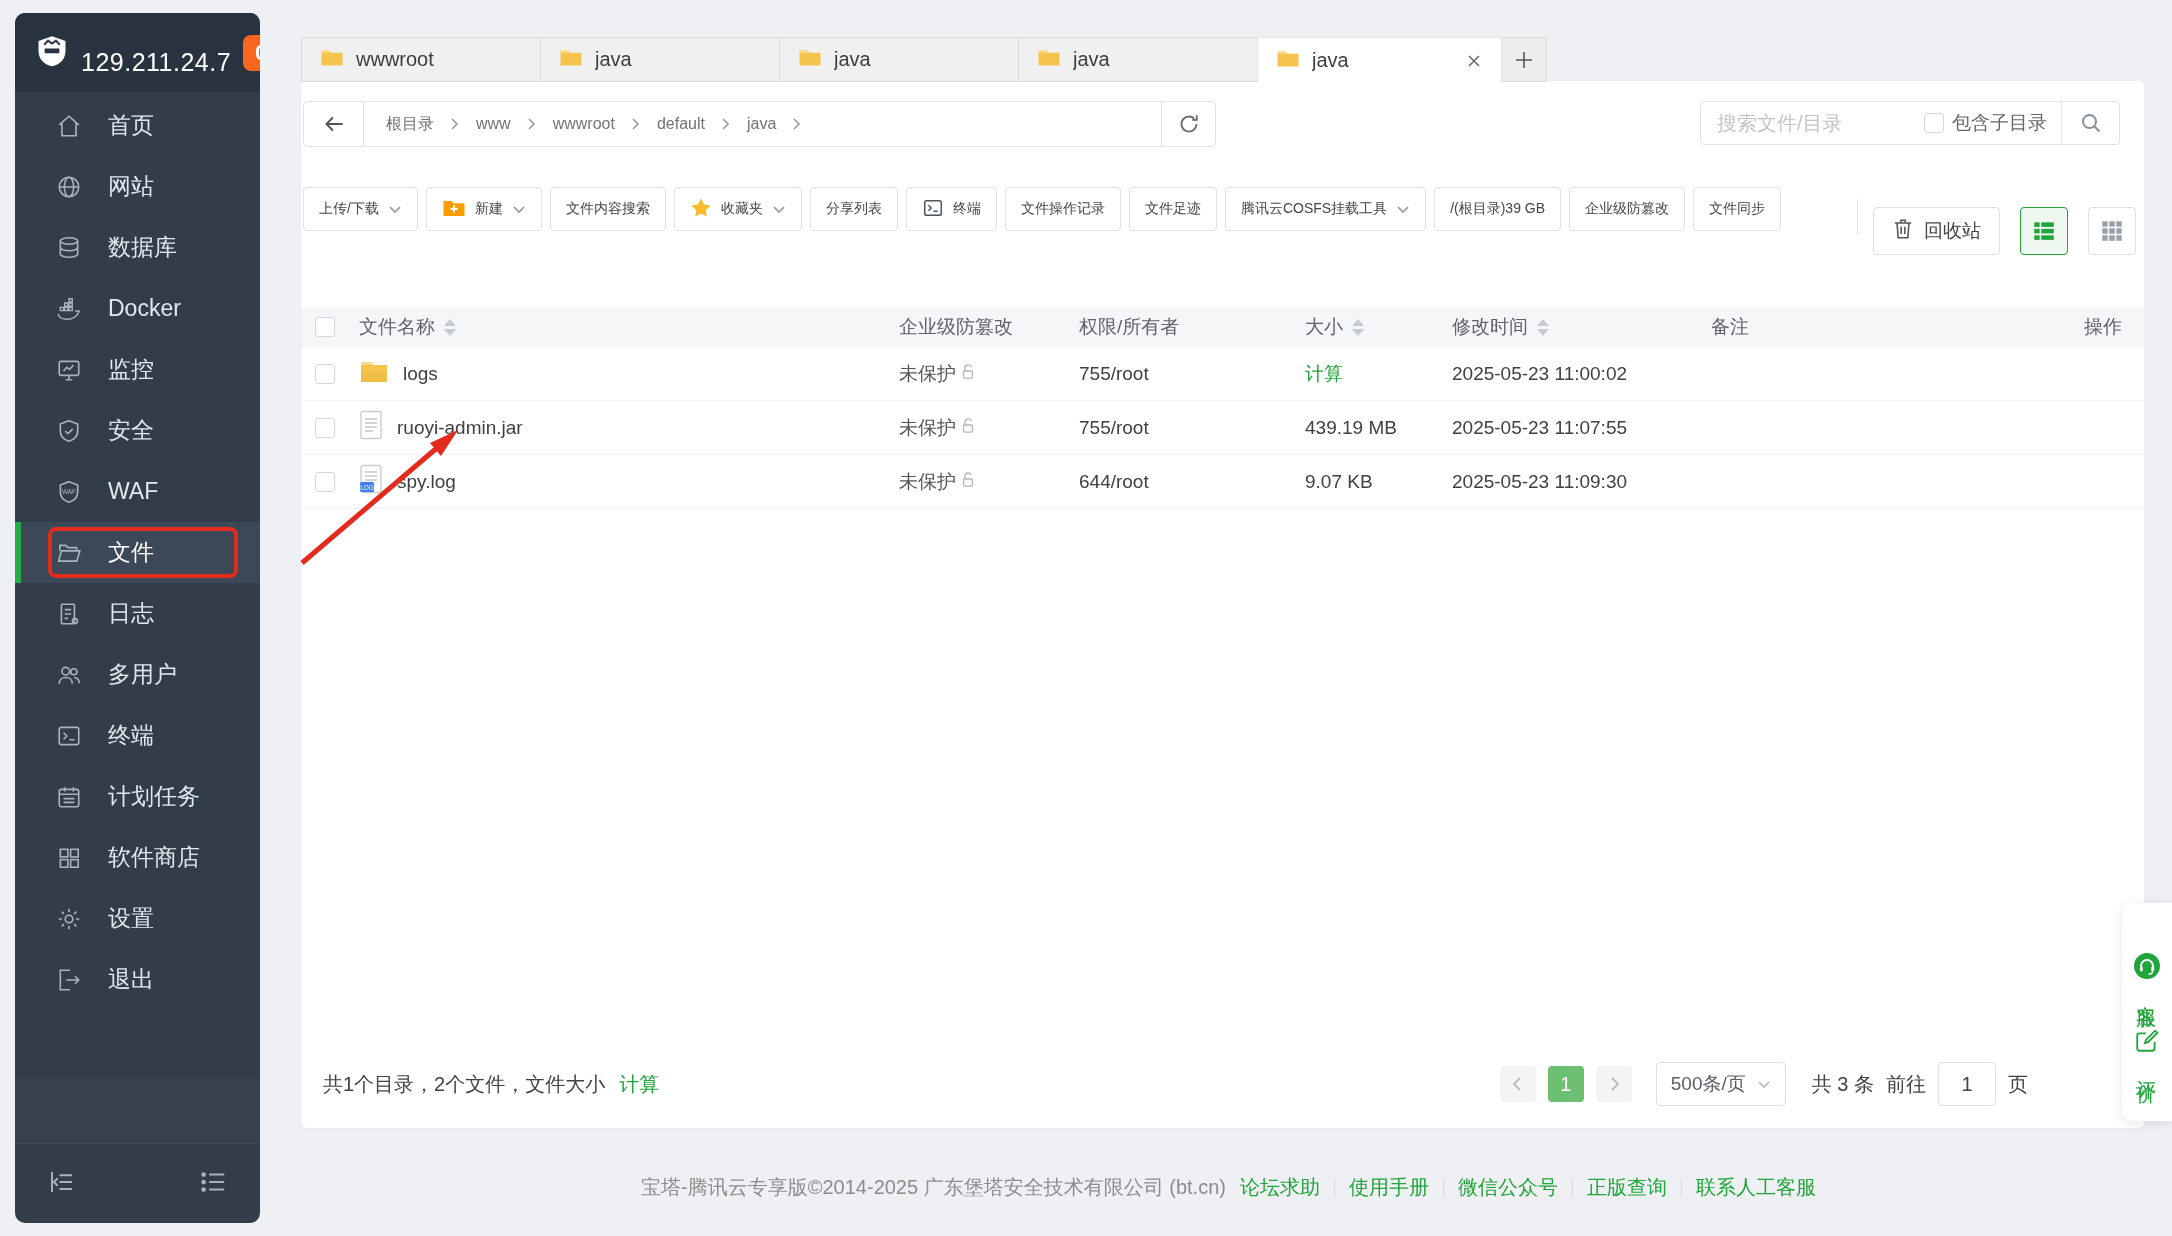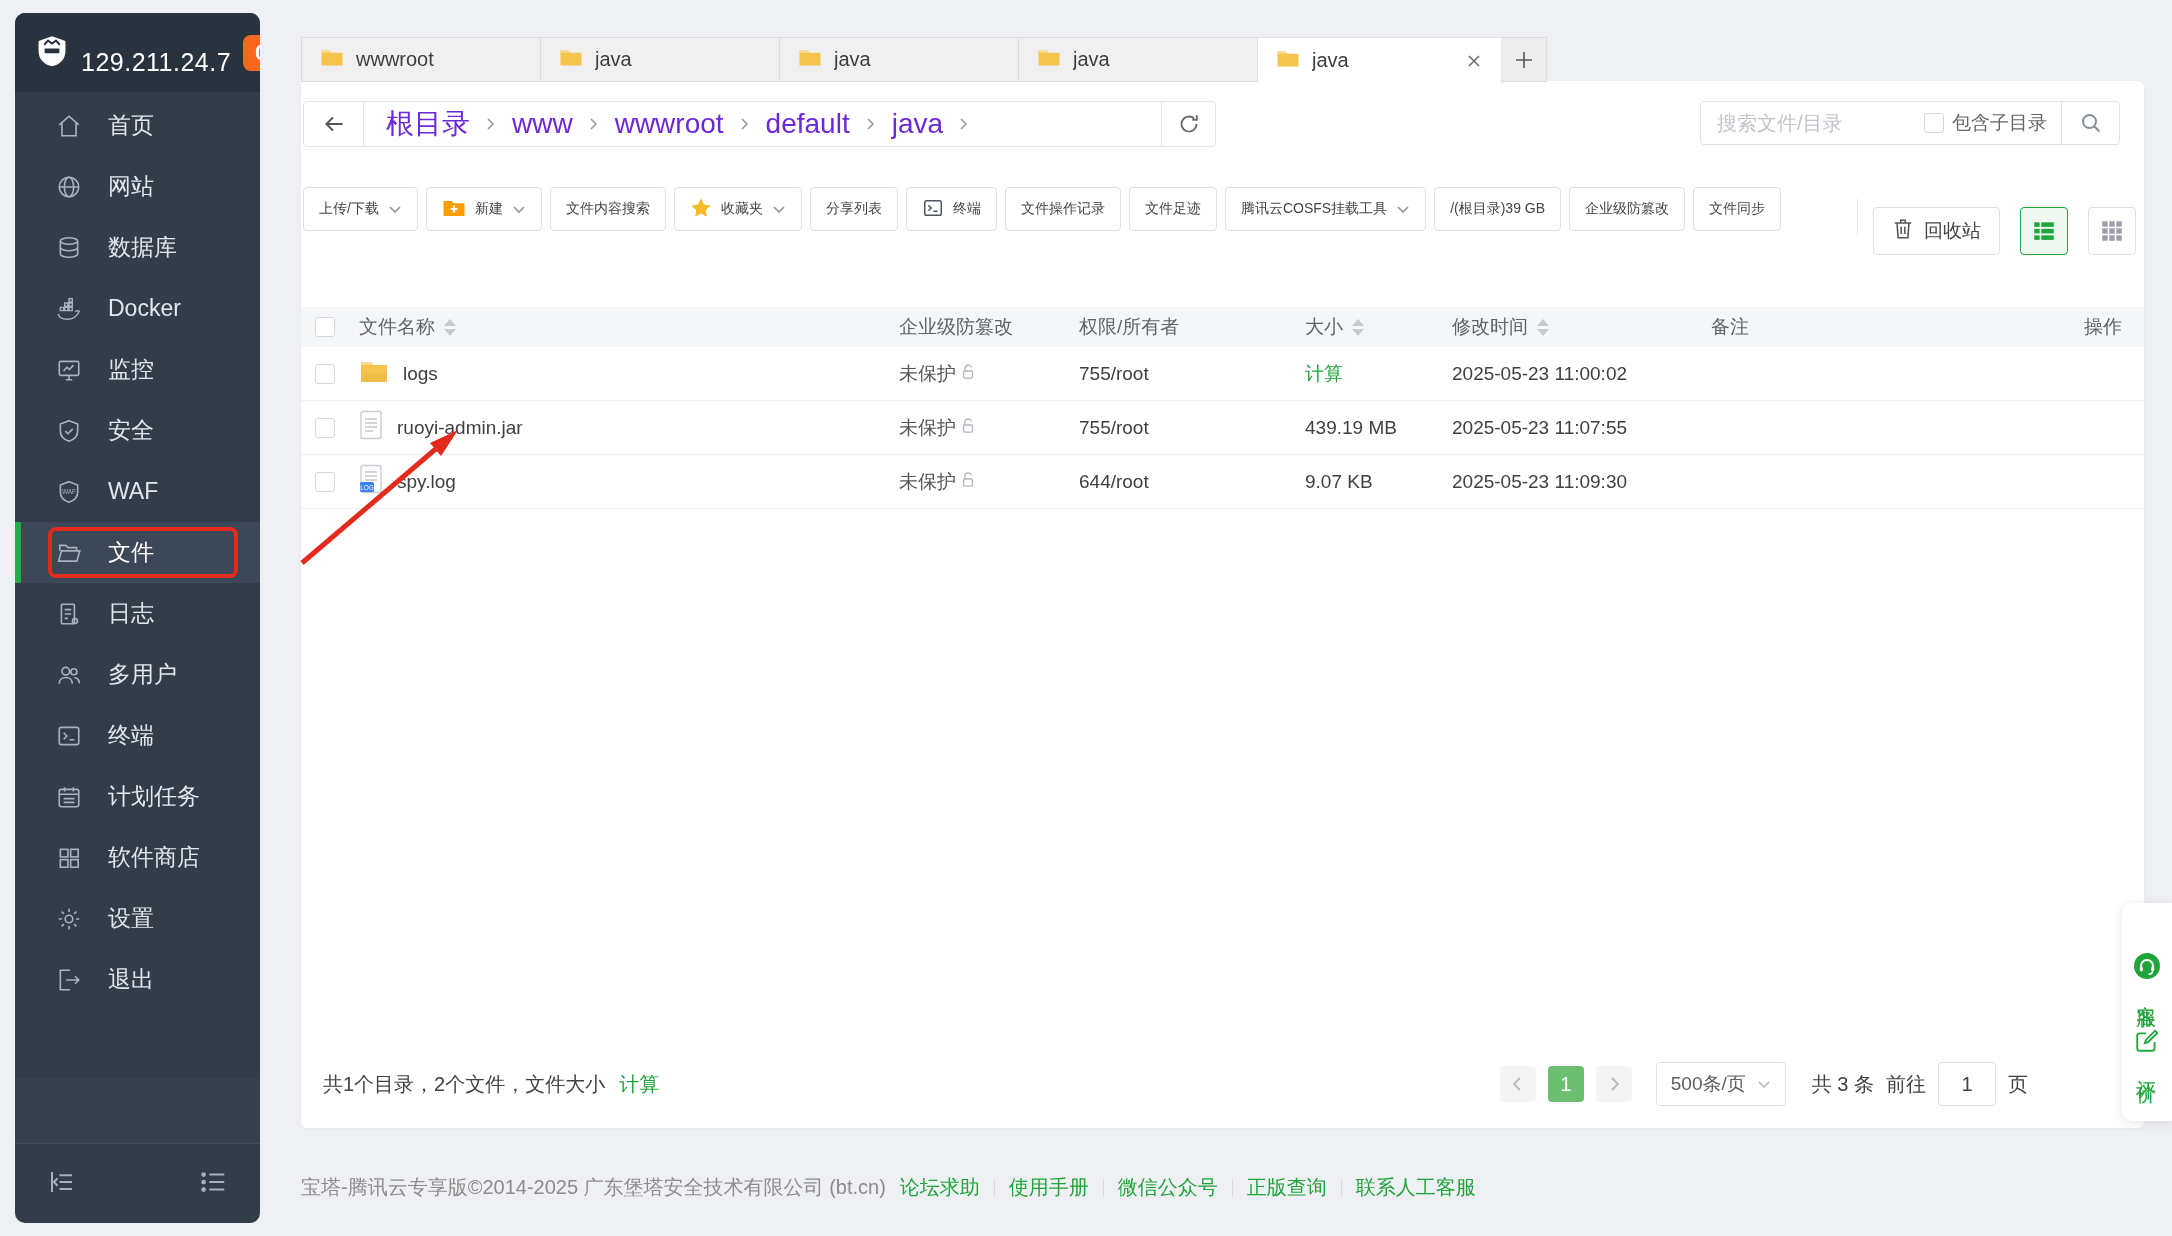--- a/index.html
+++ b/index.html
@@ -41,21 +41,21 @@
               display:flex; align-items:center; justify-content:center; color:#555; cursor:pointer; }
 
   
   .card { position:absolute; left:301px; top:81px; width:1843px; height:1047px; background:#fff;
           border-radius:0 6px 6px 6px; box-shadow:0 1px 3px rgba(0,0,0,.04); }
 
   .breadbar { position:absolute; left:2px; top:20px; width:913px; height:46px;
               border:1px solid #e2e2e2; border-radius:4px; display:flex; align-items:center; background:#fff; }
   .bread-back { width:60px; height:100%; border-right:1px solid #e2e2e2; display:flex;
                 align-items:center; justify-content:center; color:#555; cursor:pointer; }
-  .bread-items { display:flex; align-items:center; gap:15px; padding:0 22px; font-size:28px; color:#6d28d9; flex:1; }
+  .bread-items { display:flex; align-items:center; gap:15px; padding:0 22px; font-size:16px; color:#737373; flex:1; }
   .bread-link { cursor:pointer; }
   .bread-sep { color:#9a9a9a; display:flex; }
   .bread-refresh { width:54px; height:100%; border-left:1px solid #e2e2e2; display:flex;
                    align-items:center; justify-content:center; color:#6a6a6a; cursor:pointer; }
 
   .searchbox { position:absolute; right:24px; top:20px; width:420px; height:44px;
                border:1px solid #e2e2e2; border-radius:4px; display:flex; align-items:center; background:#fff; }
   .search-input { flex:1; min-width:0; border:none; outline:none; background:transparent;
                   font-size:20px; color:#333; padding:0 16px; font-family:inherit; }
   .search-input::placeholder { color:#c0c4cc; }
@@ -114,21 +114,21 @@
 
   
   .support { position:absolute; right:0; top:903px; width:50px; height:218px; background:#fff;
              border-radius:10px 0 0 10px; box-shadow:0 2px 12px rgba(0,0,0,.10);
              display:flex; flex-direction:column; align-items:center; justify-content:center; gap:30px; z-index:20; }
   .sp-group { display:flex; flex-direction:column; align-items:center; gap:6px; cursor:pointer; }
   .sp-text { writing-mode:vertical-rl; letter-spacing:4px; font-size:20px; color:#20a53a; }
 
   
   .page-footer { position:absolute; left:301px; right:16px; top:1174px; display:flex;
-                 justify-content:flex-start; align-items:center; gap:14px; }
+                 justify-content:center; align-items:center; gap:14px; }
   .pf-copy { font-size:20px; color:#8c8c8c; }
   .pf-link { font-size:20px; color:#20a53a; cursor:pointer; }
   .pf-sep { width:1px; height:18px; background:#d9d9d9; }
 
   
   .anno-box { position:absolute; left:48px; top:527px; width:190px; height:51px;
               border:4px solid #e32b1d; border-radius:8px; z-index:30; pointer-events:none; }
   .anno-arrow { position:absolute; left:290px; top:420px; z-index:30; pointer-events:none; }
 </style>
 </head>

